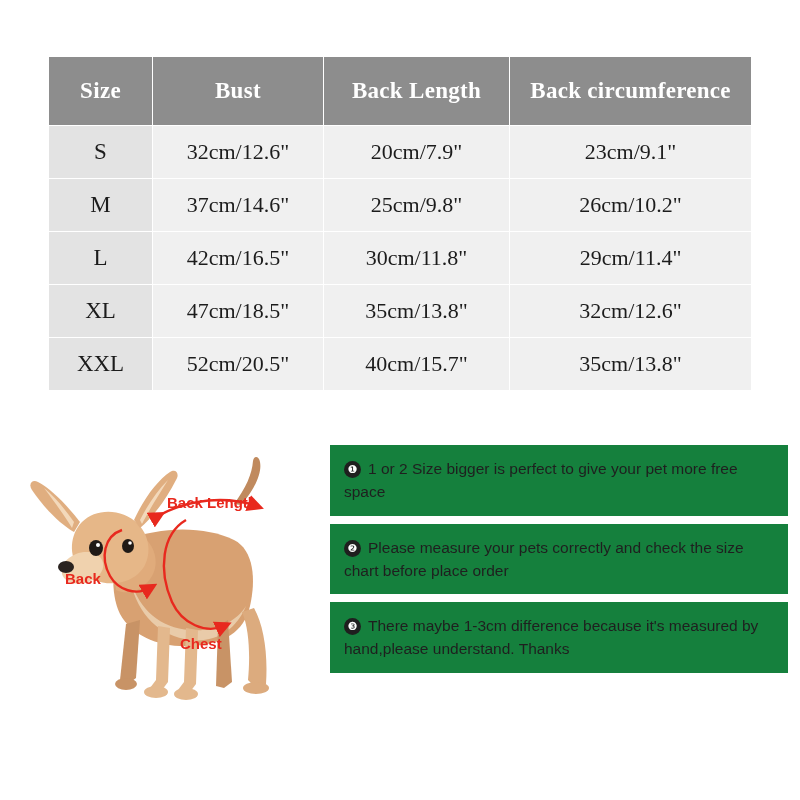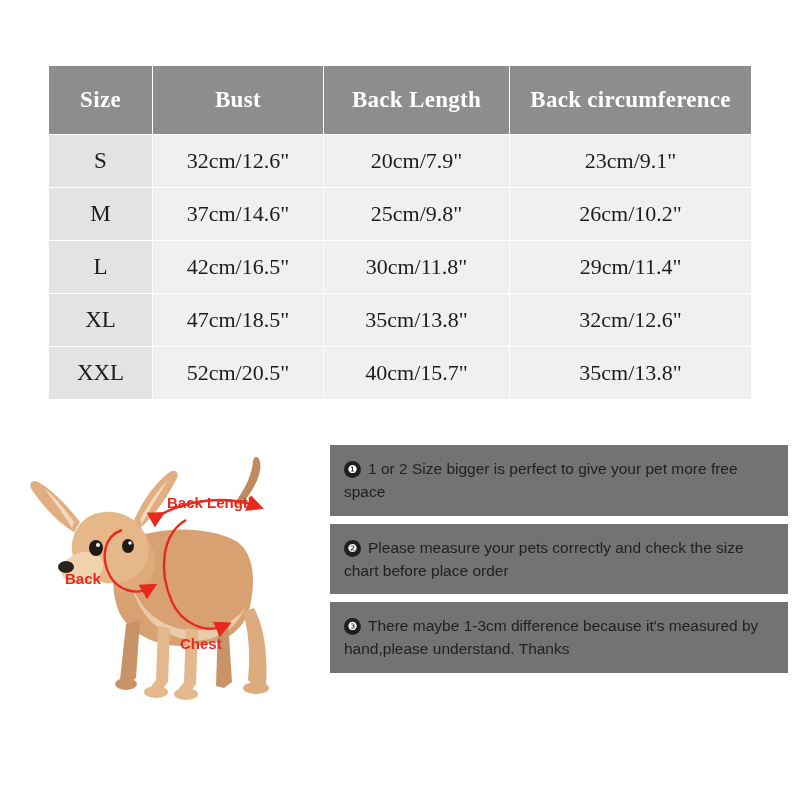--- a/index.html
+++ b/index.html
@@ -13,21 +13,21 @@
     font-family: "Liberation Sans", sans-serif;
     color: #1a1a1a;
     position: relative;
     overflow: hidden;
   }
 
   
   .size-table-wrap {
     position: absolute;
     left: 48px;
-    top: 65px;
+    top: 56px;
     width: 704px;
   }
   table.size-table {
     border-collapse: collapse;
     width: 100%;
     table-layout: fixed;
   }
   table.size-table th,
   table.size-table td {
     border: 1px solid #ffffff;
@@ -93,21 +93,21 @@
   .lbl-chest{ left: 170px; top: 205px; }
 
   
   .notes {
     position: absolute;
     left: 330px;
     top: 15px;
     width: 458px;
   }
   .note {
-    background: #737373;
+    background: #15803d;
     margin-bottom: 8px;
     padding: 12px 14px 12px 14px;
     font-size: 15.5px;
     line-height: 1.5;
     color: #1f1f1f;
     position: relative;
   }
   .note .bullet {
     display: inline-block;
     width: 17px;

